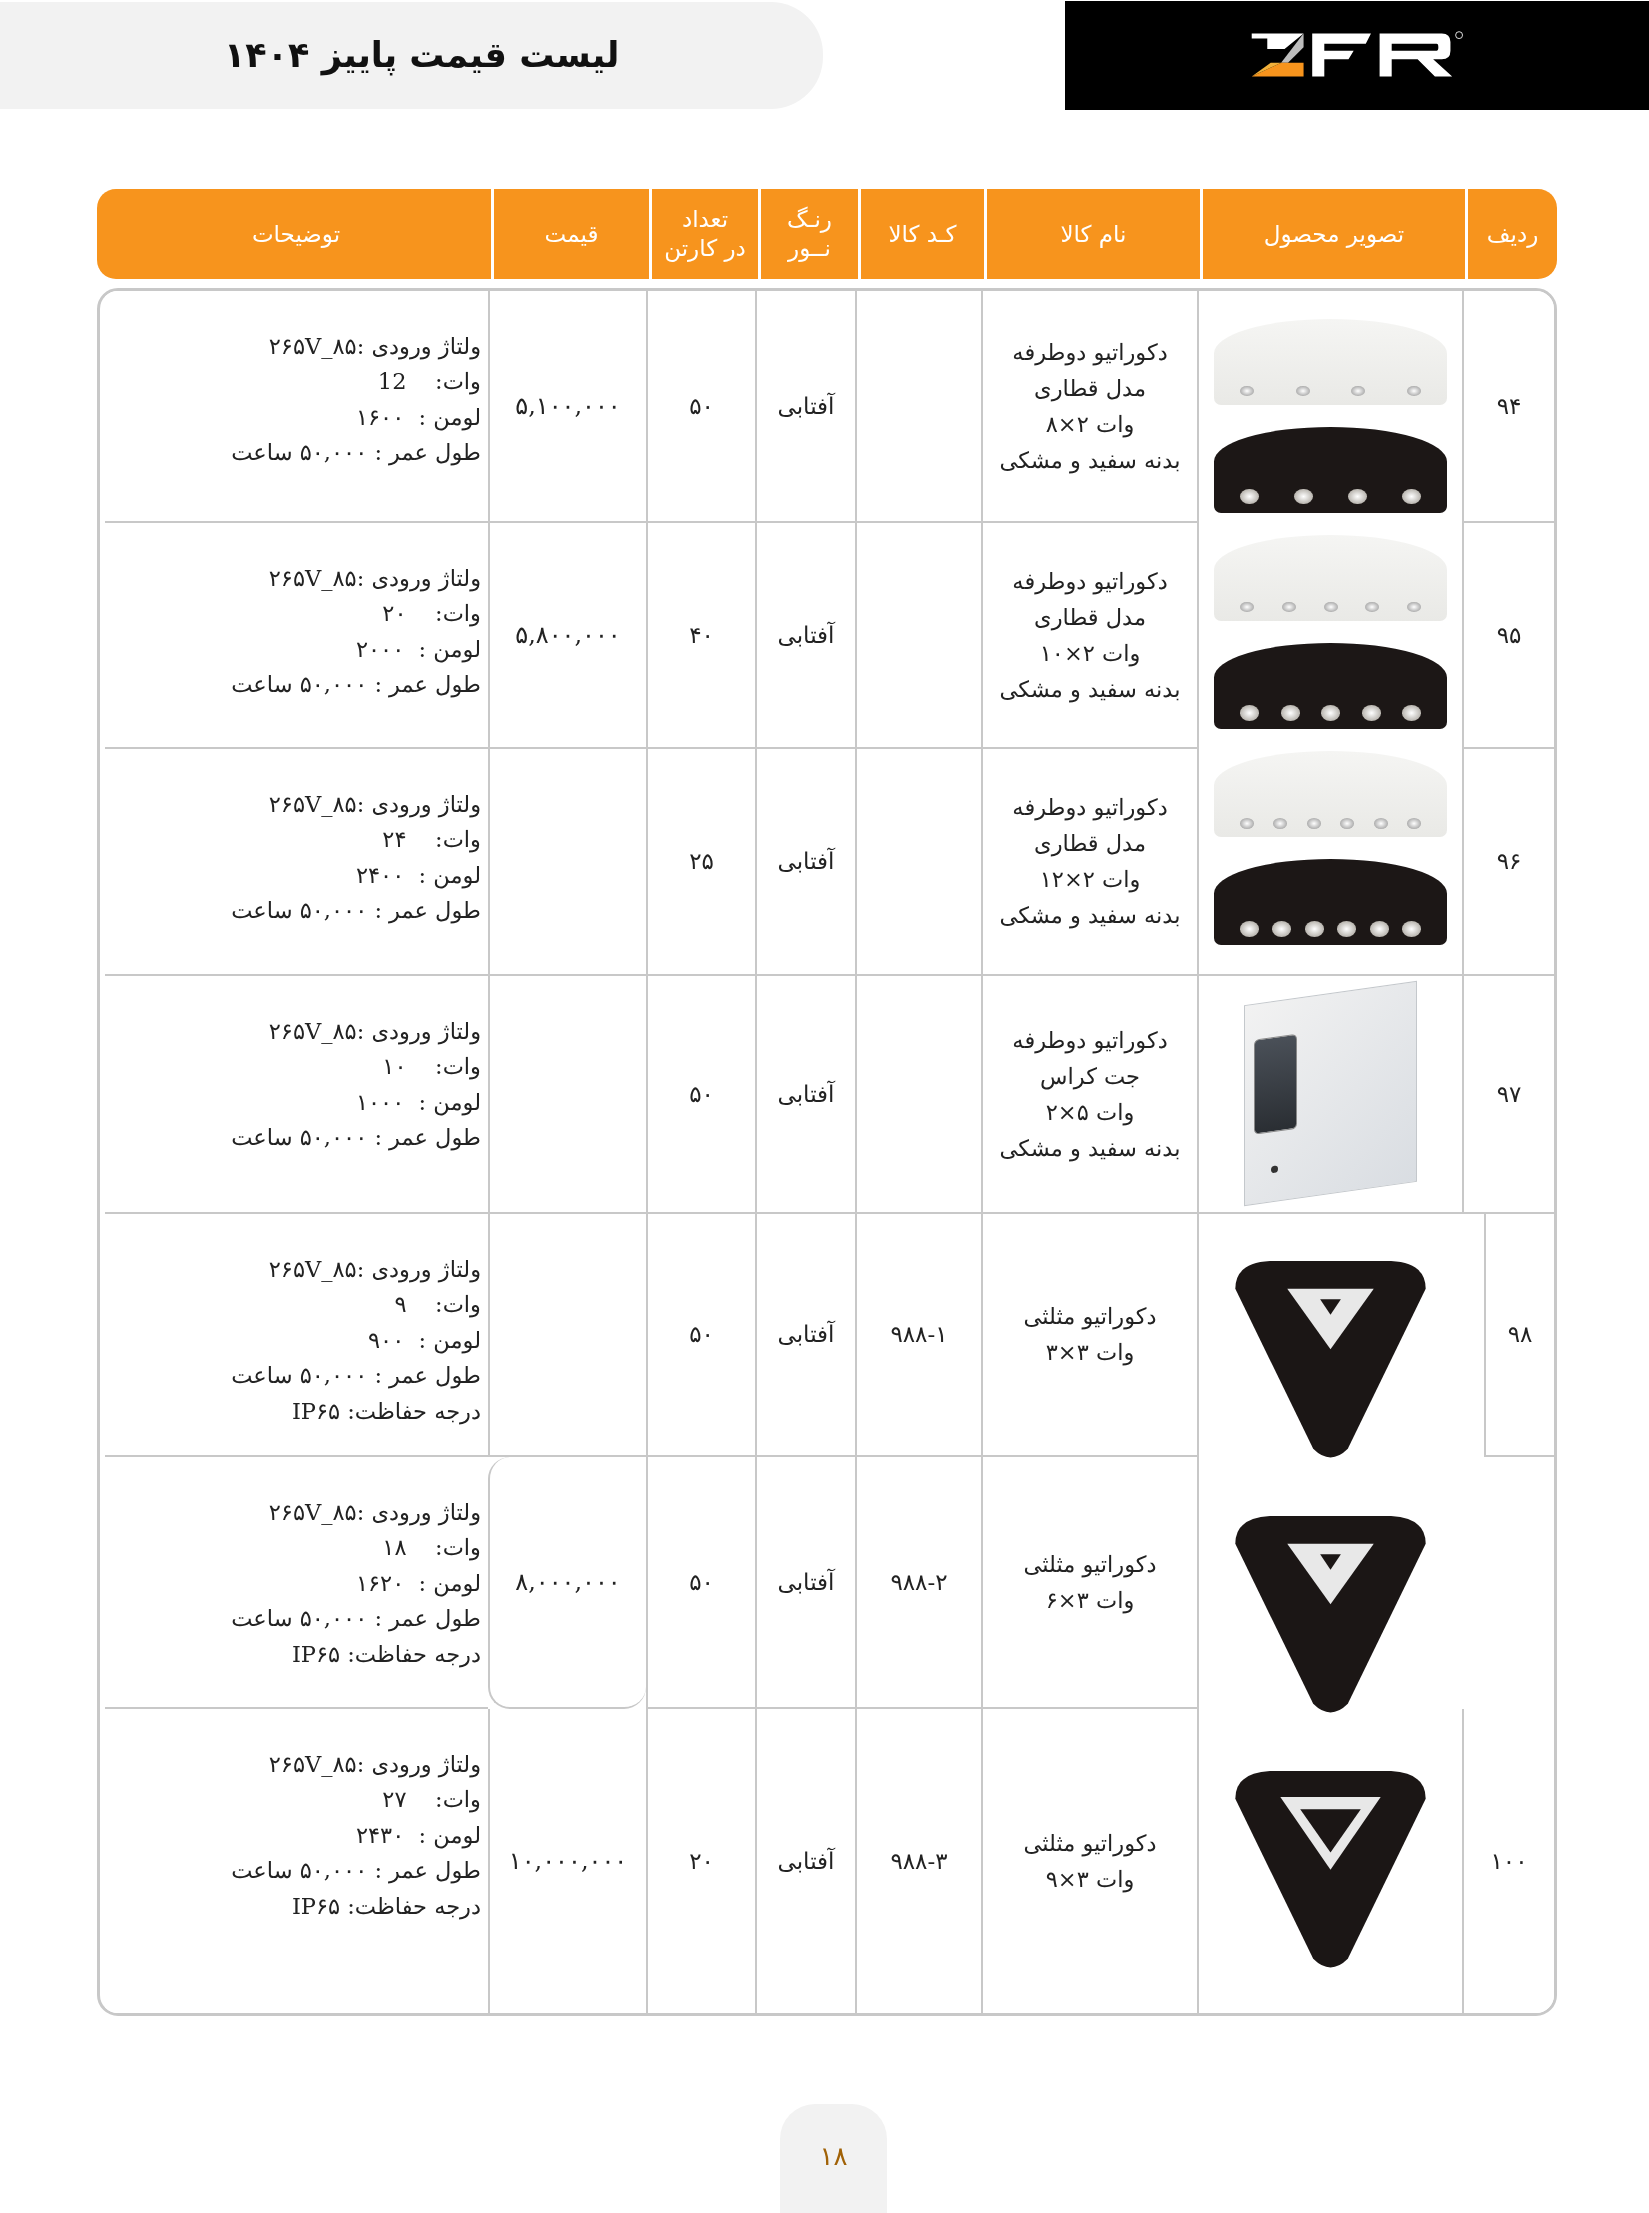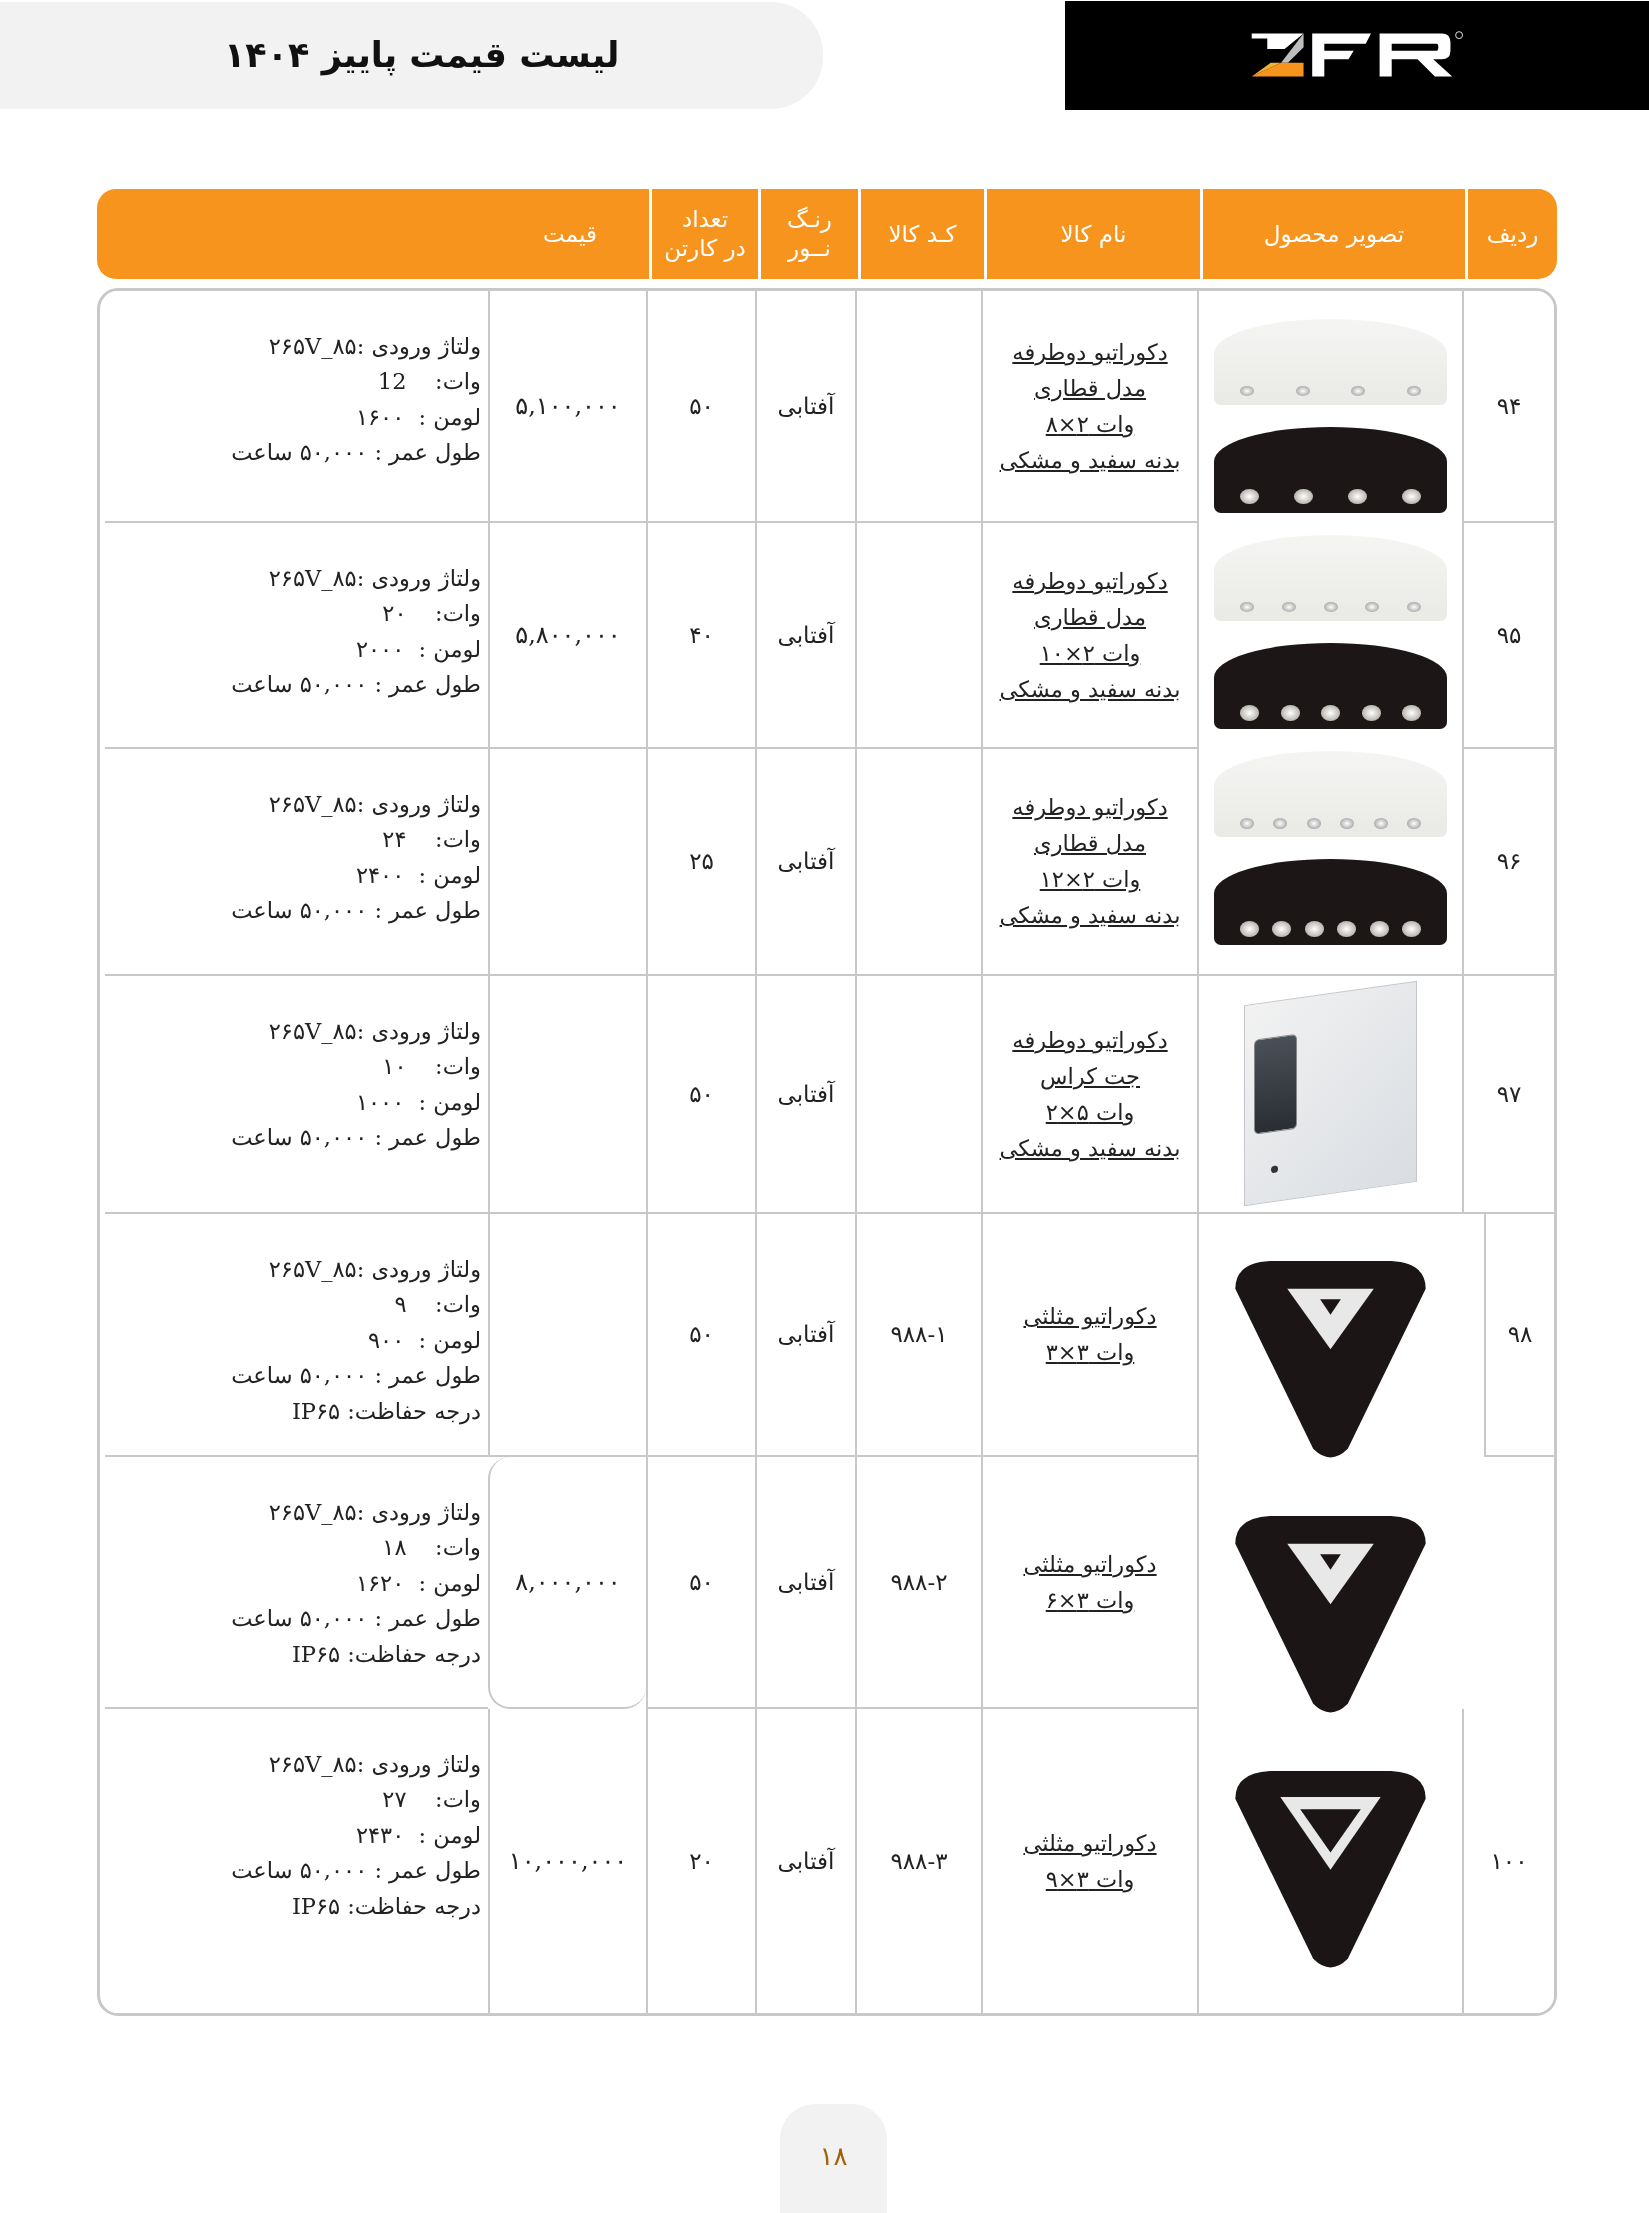--- a/index.html
+++ b/index.html
@@ -44,21 +44,21 @@
     grid-template-rows: 232px 226px 227px 238px 243px 252px 304px;
   }
   .td {
     border-left: 2.6px solid #c8c8c8; border-bottom: 2.6px solid #c8c8c8;
     display: flex; align-items: center; justify-content: center; text-align: center;
     font-family: "DejaVu Serif", serif; font-size: 23px; color: #222;
     background: #fff; direction: rtl;
   }
   .td.lastcol { border-left: none; }
   .td.lastrow { border-bottom: none; }
-  .td.name { white-space: pre-line; line-height: 1.6; font-size: 22.5px; text-decoration: underline; }
+  .td.name { white-space: pre-line; line-height: 1.6; font-size: 22.5px; }
   .td.desc {
     justify-content: flex-start; align-items: flex-start; text-align: right;
     padding: 38px 7px 0 0; font-size: 22.5px; line-height: 1.58;
   }
   .desc-line { display: block; white-space: pre; }
   .td.price { font-size: 24px; letter-spacing: 0.9px; }
   .td.img { flex-direction: column; justify-content: space-around; padding: 17.3px 0; }
 
   
   .lamp-white, .lamp-black {
@@ -120,20 +120,21 @@
   <div class="thead">
     <div class="th">ردیف</div>
     <div class="th">تصویر محصول</div>
     <div class="th">نام کالا</div>
     <div class="th">کـد کالا</div>
     <div class="th">رنـگ
 نــور</div>
     <div class="th">تعداد
 در کارتن</div>
     <div class="th">قیمت</div>
+    <div class="th">توضیحات</div>
   </div>
 
   <div class="tbody">
 
     <div class="td img" style="grid-column:2; grid-row:1 / span 3;">
       <div class="lamp-white">
           <div class="leds">
             <span class="led"></span>
             <span class="led"></span>
             <span class="led"></span>

